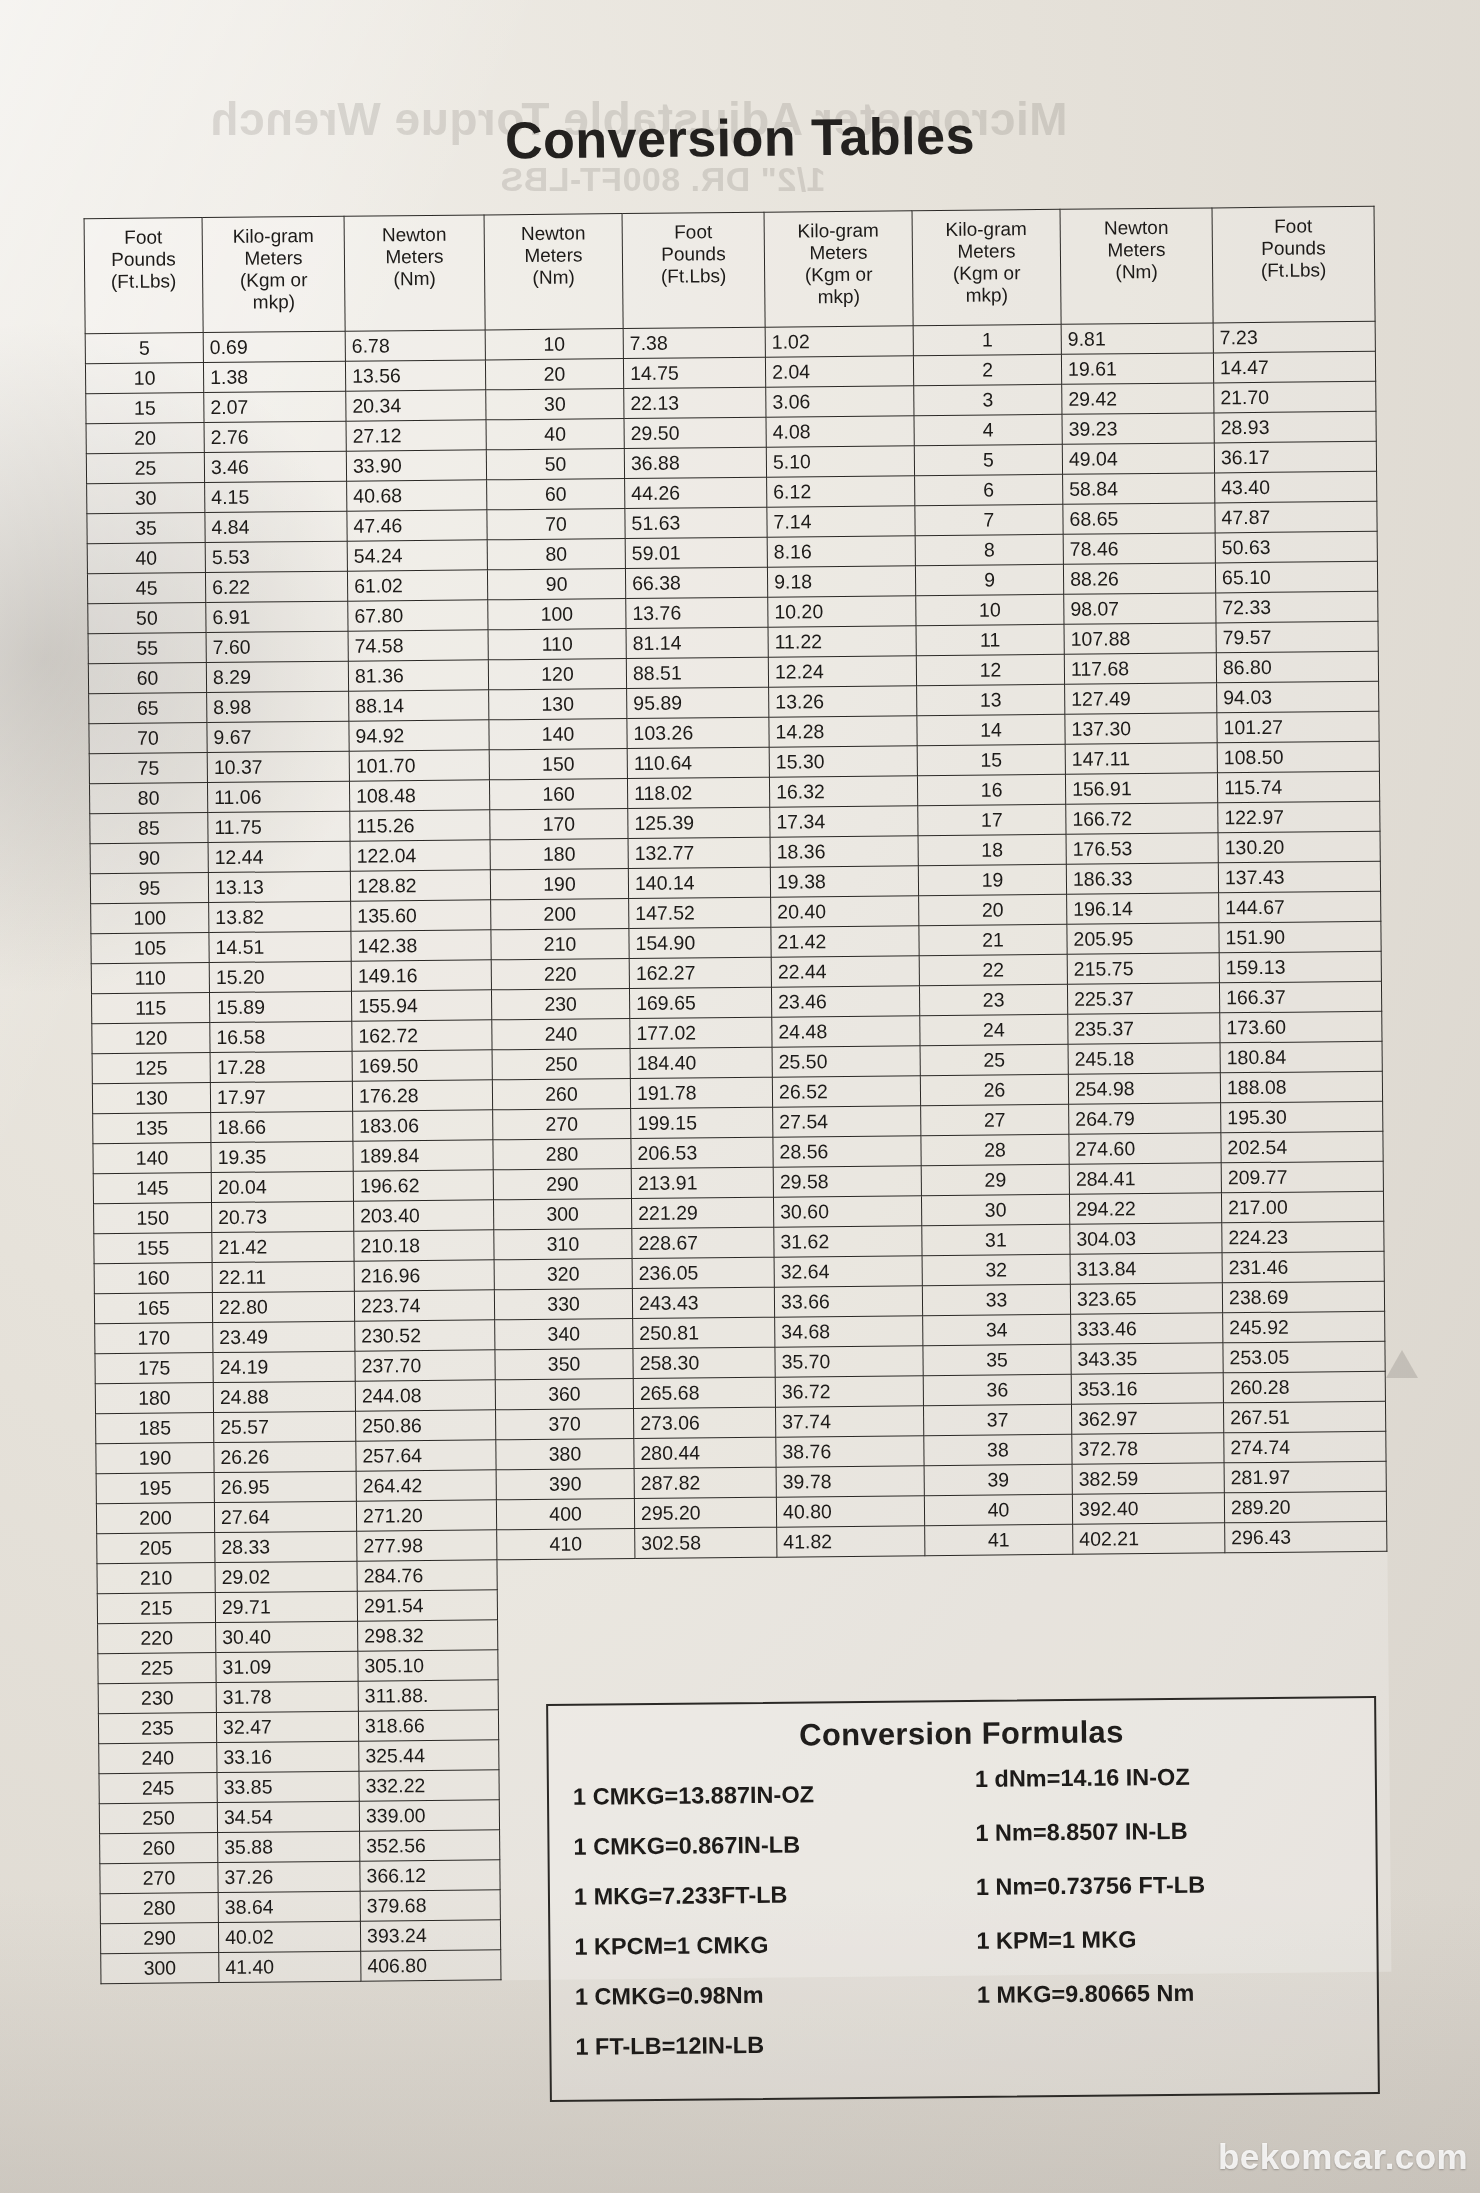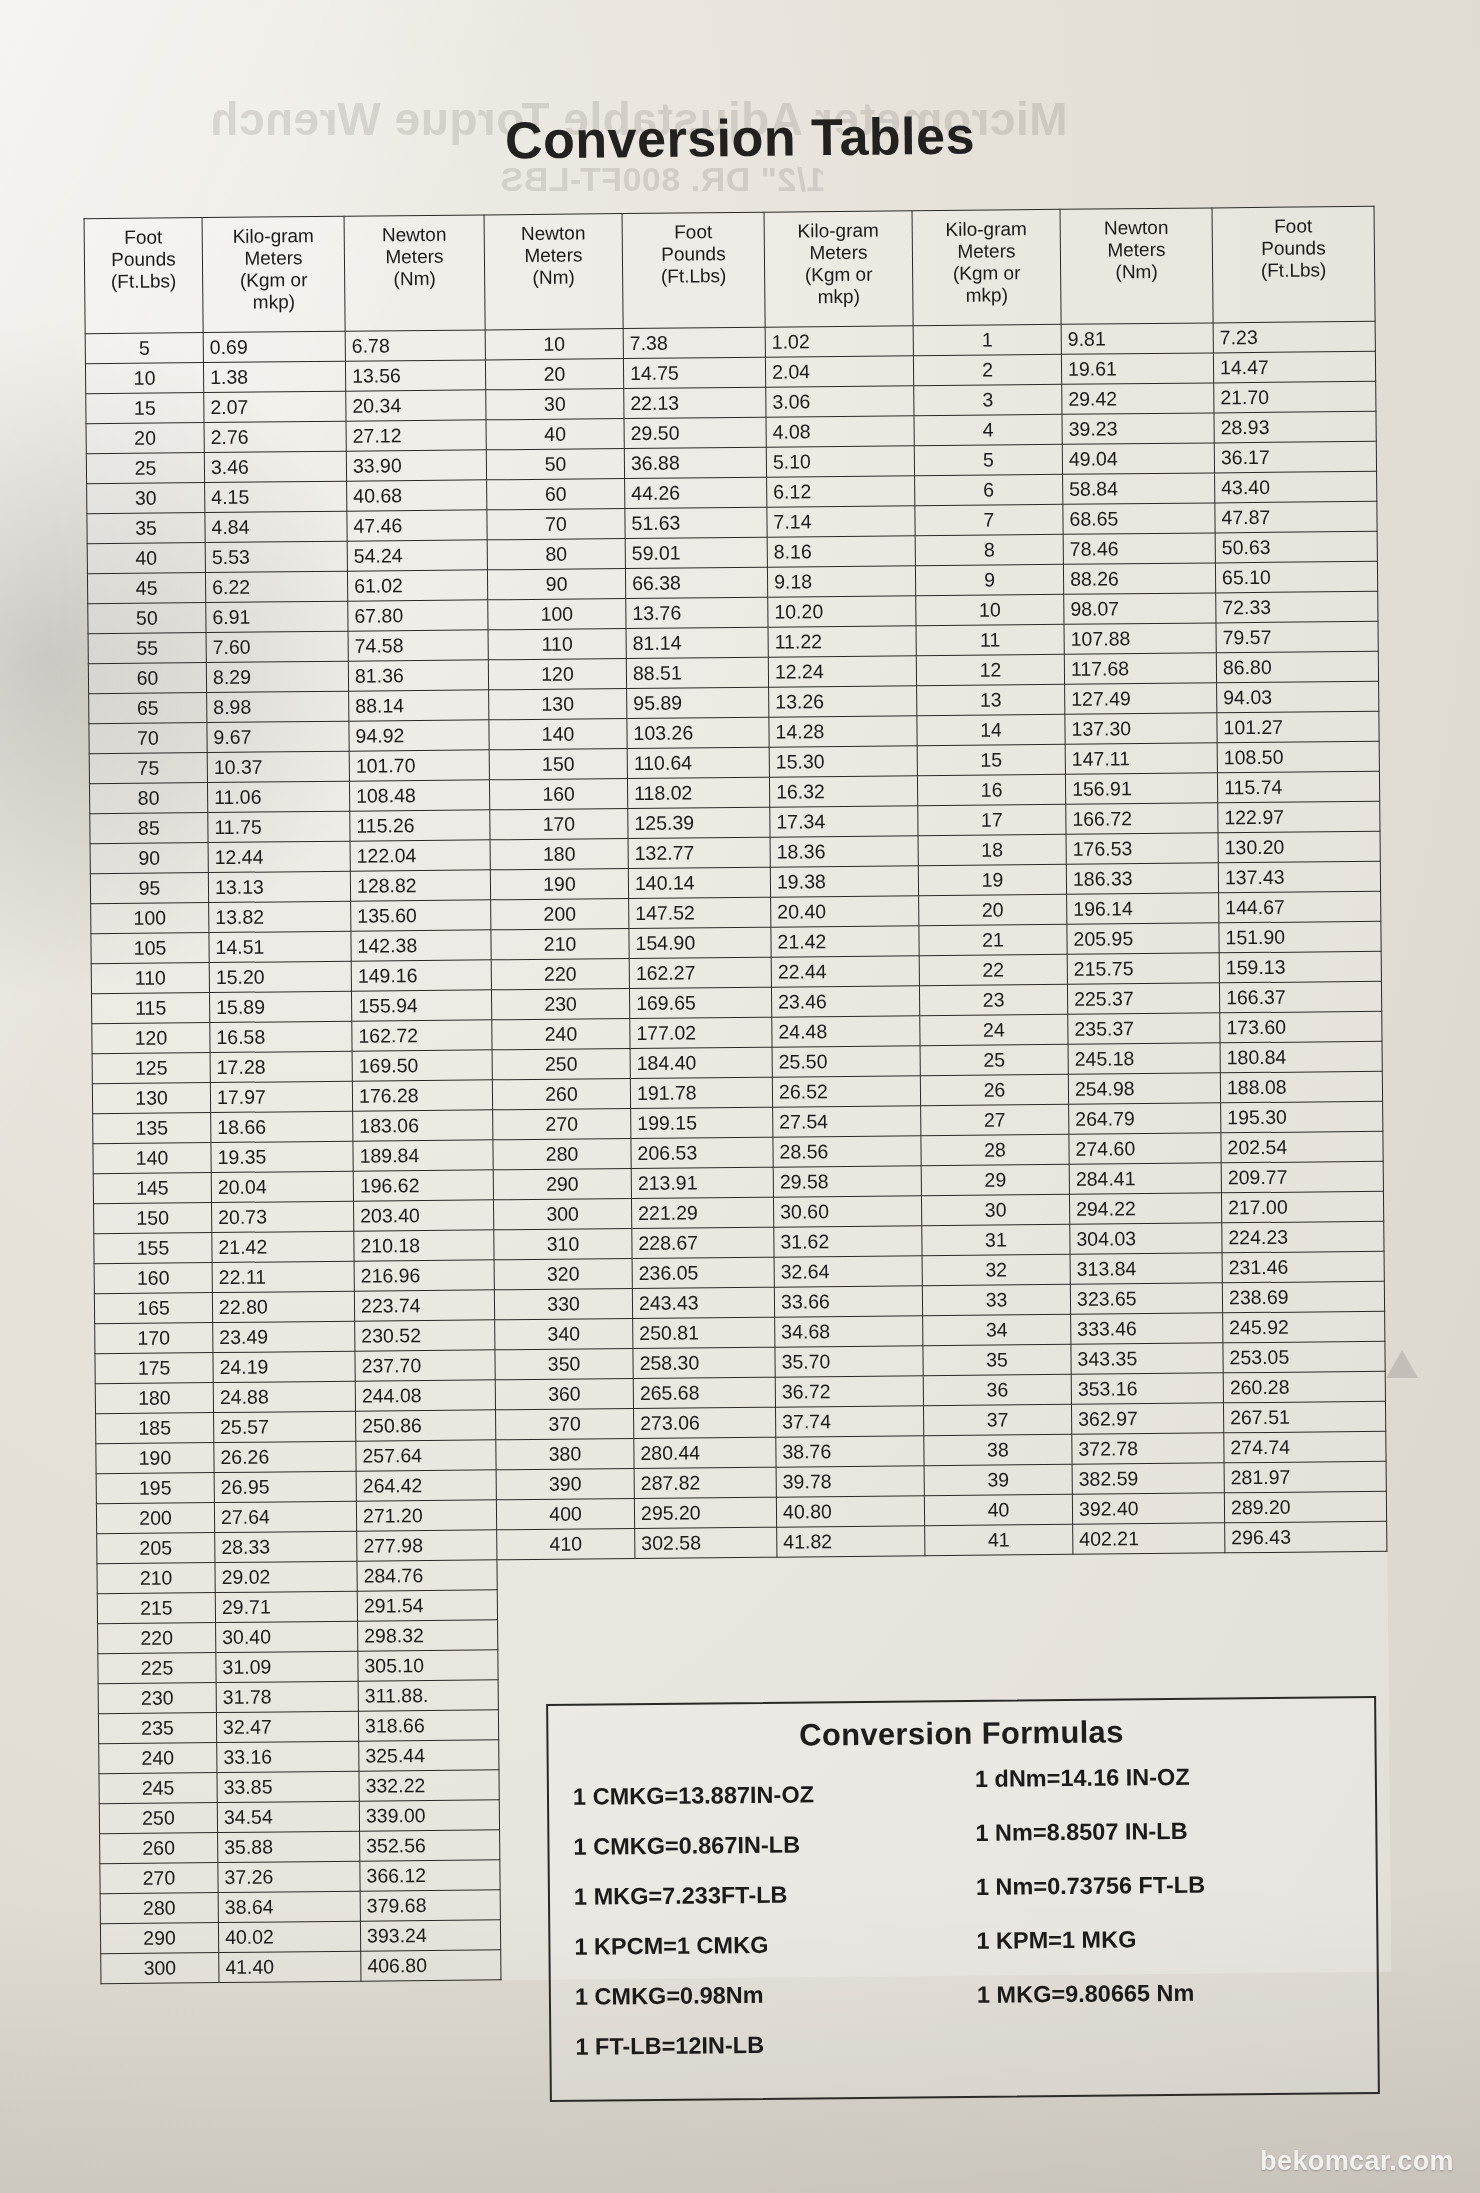--- a/index.html
+++ b/index.html
@@ -139,23 +139,23 @@
   .fline {
     font-size: 23.5px;
     color: #1d1b19;
     font-weight: bold;
     margin-bottom: 23px;
     white-space: nowrap;
   }
   .fcol.right .fline { margin-bottom: 27px; }
   #watermark {
     position: absolute;
-    right: 26px;
+    right: 12px;
     bottom: 16px;
-    font-size: 27px;
+    font-size: 35px;
     color: rgba(255,255,255,0.85);
     font-weight: bold;
     letter-spacing: 0.4px;
     text-shadow: 0 1px 2px rgba(0,0,0,0.25);
   }
   #warn-tri {
     position: absolute;
     right: 62px;
     top: 1350px;
     width: 0; height: 0;

